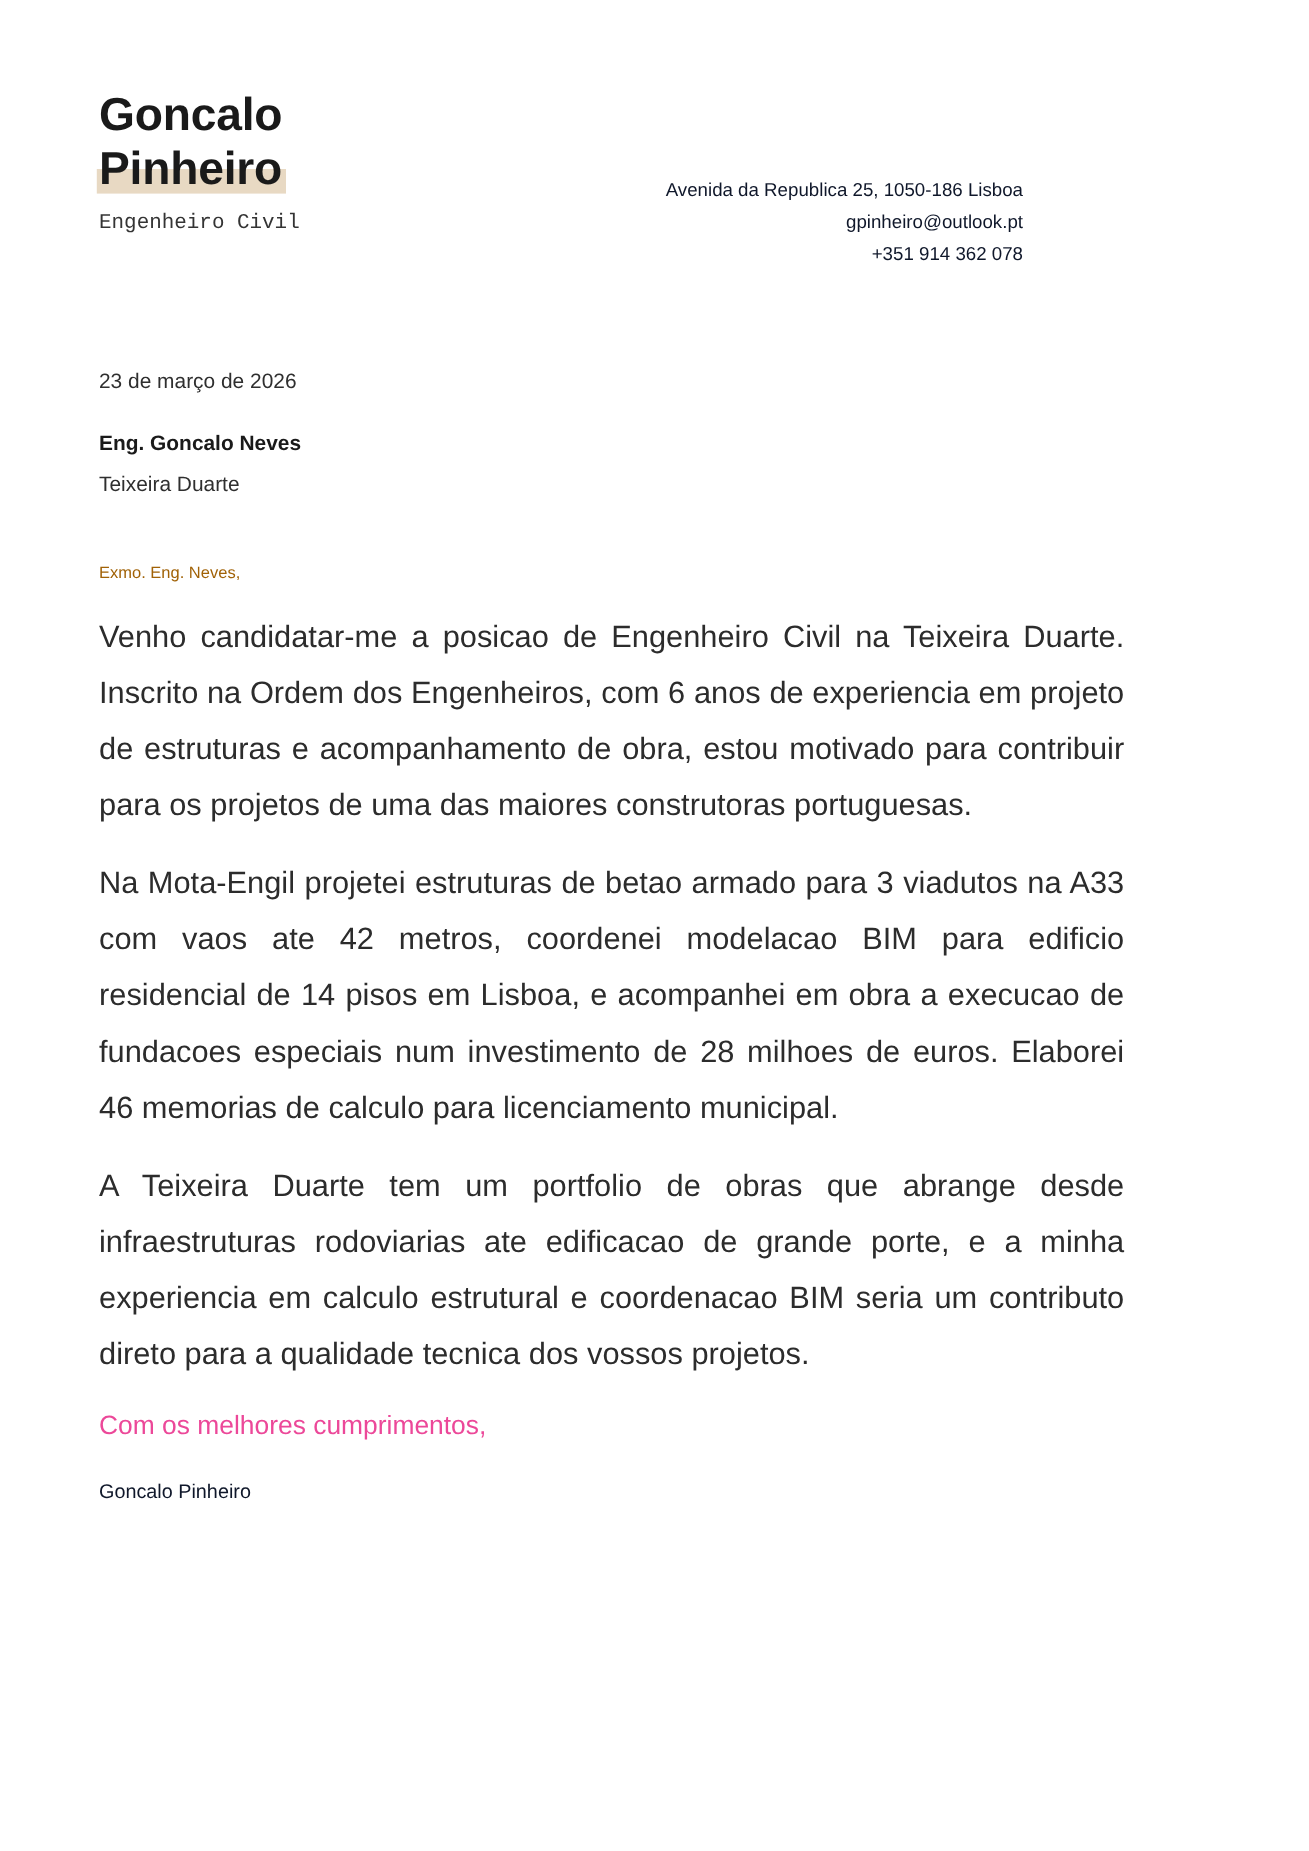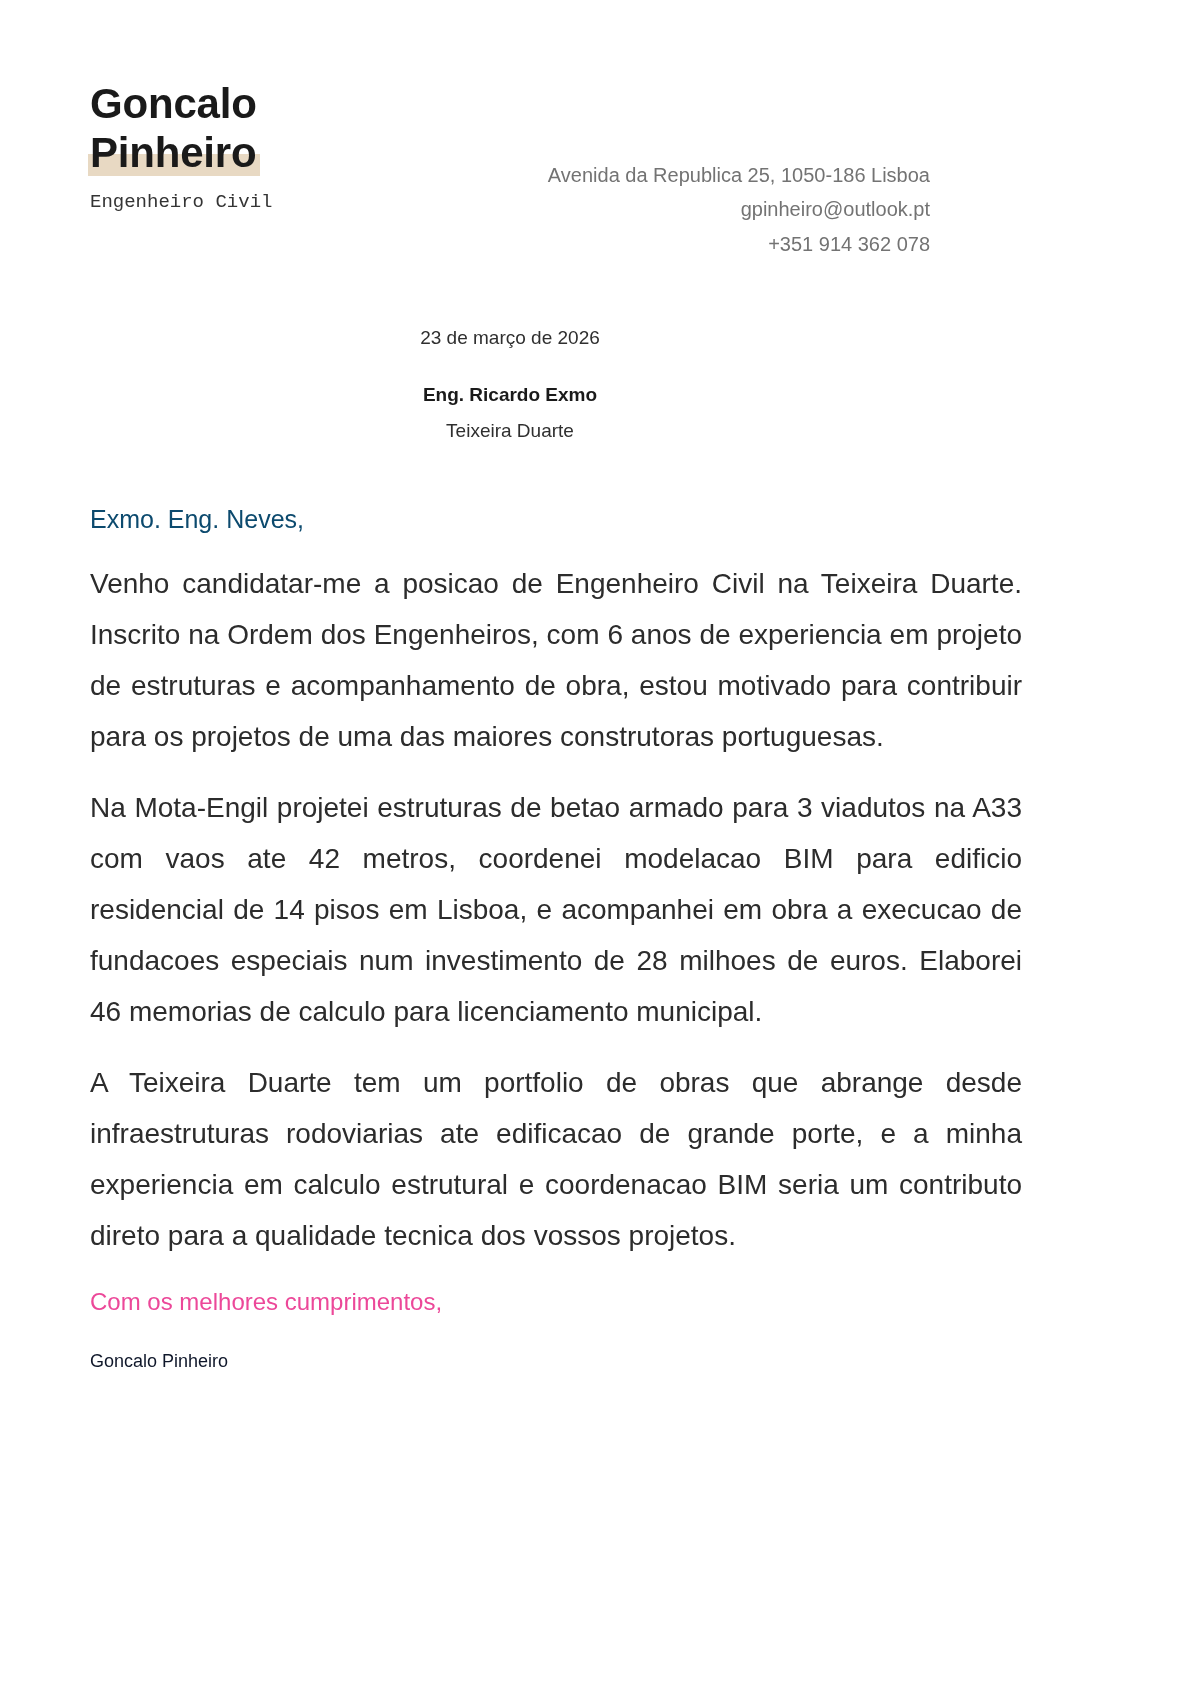--- a/index.html
+++ b/index.html
@@ -55,33 +55,32 @@
   }
   .job-title {
     font-size: 19px;
     color: #343434;
     margin-top: 12px;
     line-height: 1.3;
     font-family: Liberation Mono, monospace;
   }
   .contact {
     text-align: right;
-    font-size: 20px;
+    font-size: 17px;
     line-height: 1.72;
-    color: #737373;
+    color: #0f172a;
     padding-top: 80px;
     flex: 1 1 auto;
     white-space: nowrap;
   }
   .contact div { white-space: nowrap; }
 
   
   .meta {
-    margin-top: 64px;
-    text-align: center;
+    margin-top: 89px;
   }
   .letter-date {
     font-size: 19px;
     color: #2f2f2f;
     line-height: 1.4;
   }
   .recipient-name {
     font-size: 19px;
     font-weight: bold;
     color: #1a1a1a;
@@ -94,23 +93,23 @@
     margin-top: 10px;
     line-height: 1.4;
   }
 
   
   .body-block {
     margin-top: 56px;
     width: 932px;
   }
   .salutation {
-    font-size: 25px;
+    font-size: 15px;
     line-height: 1.45;
-    color: #0c4a6e;
+    color: #a16207;
     margin-bottom: 22px;
   }
   .para {
     font-size: 28px;
     line-height: 1.82;
     color: #2c2c2c;
     text-align: justify;
     text-justify: inter-word;
     margin: 0 0 20px 0;
   }
@@ -143,21 +142,21 @@
     <div class="contact">
       <div>Avenida da Republica 25, 1050-186 Lisboa</div>
       <div>gpinheiro@outlook.pt</div>
       <div>+351 914 362 078</div>
     </div>
 
   </div>
 
   <div class="meta">
     <div class="letter-date">23 de março de 2026</div>
-    <div class="recipient-name">Eng. Ricardo Exmo</div>
+    <div class="recipient-name">Eng. Goncalo Neves</div>
     <div class="recipient-company">Teixeira Duarte</div>
   </div>
 
   <div class="body-block">
     <div class="salutation">Exmo. Eng. Neves,</div>
 
     <p class="para">Venho candidatar-me a posicao de Engenheiro Civil na Teixeira Duarte. Inscrito na Ordem dos Engenheiros, com 6 anos de experiencia em projeto de estruturas e acompanhamento de obra, estou motivado para contribuir para os projetos de uma das maiores construtoras portuguesas.</p>
     <p class="para">Na Mota-Engil projetei estruturas de betao armado para 3 viadutos na A33 com vaos ate 42 metros, coordenei modelacao BIM para edificio residencial de 14 pisos em Lisboa, e acompanhei em obra a execucao de fundacoes especiais num investimento de 28 milhoes de euros. Elaborei 46 memorias de calculo para licenciamento municipal.</p>
     <p class="para">A Teixeira Duarte tem um portfolio de obras que abrange desde infraestruturas rodoviarias ate edificacao de grande porte, e a minha experiencia em calculo estrutural e coordenacao BIM seria um contributo direto para a qualidade tecnica dos vossos projetos.</p>
 

